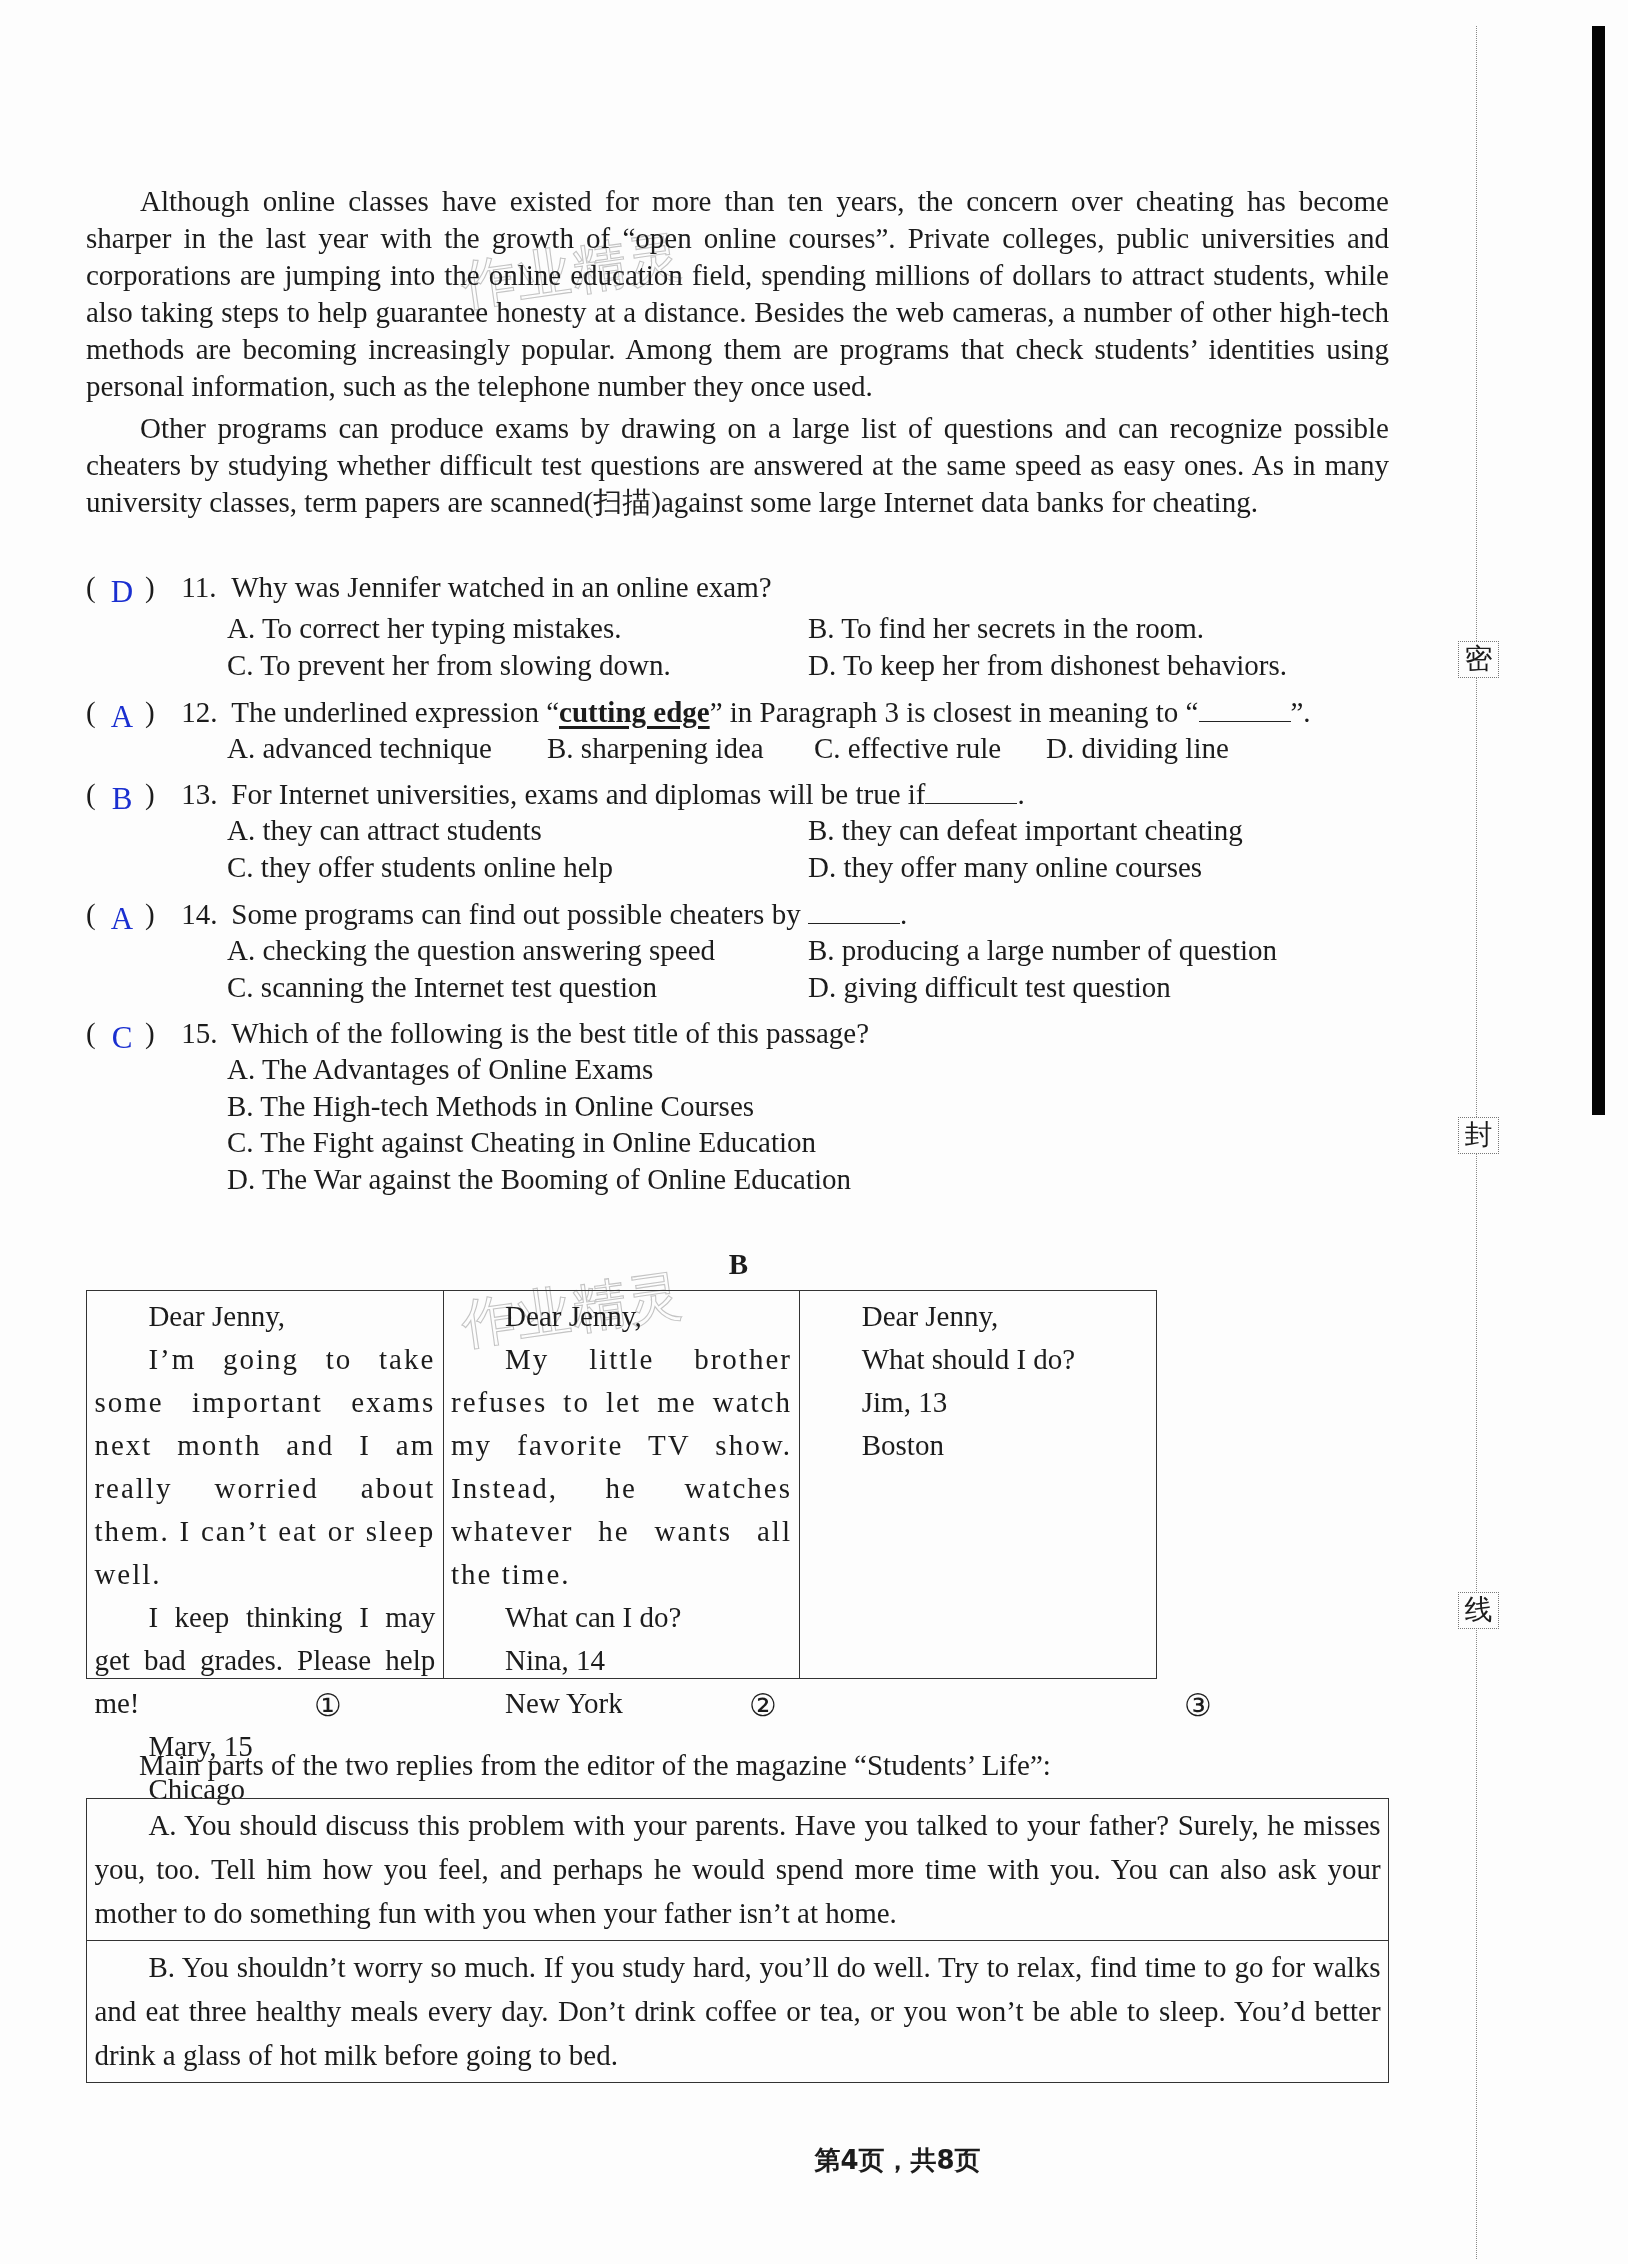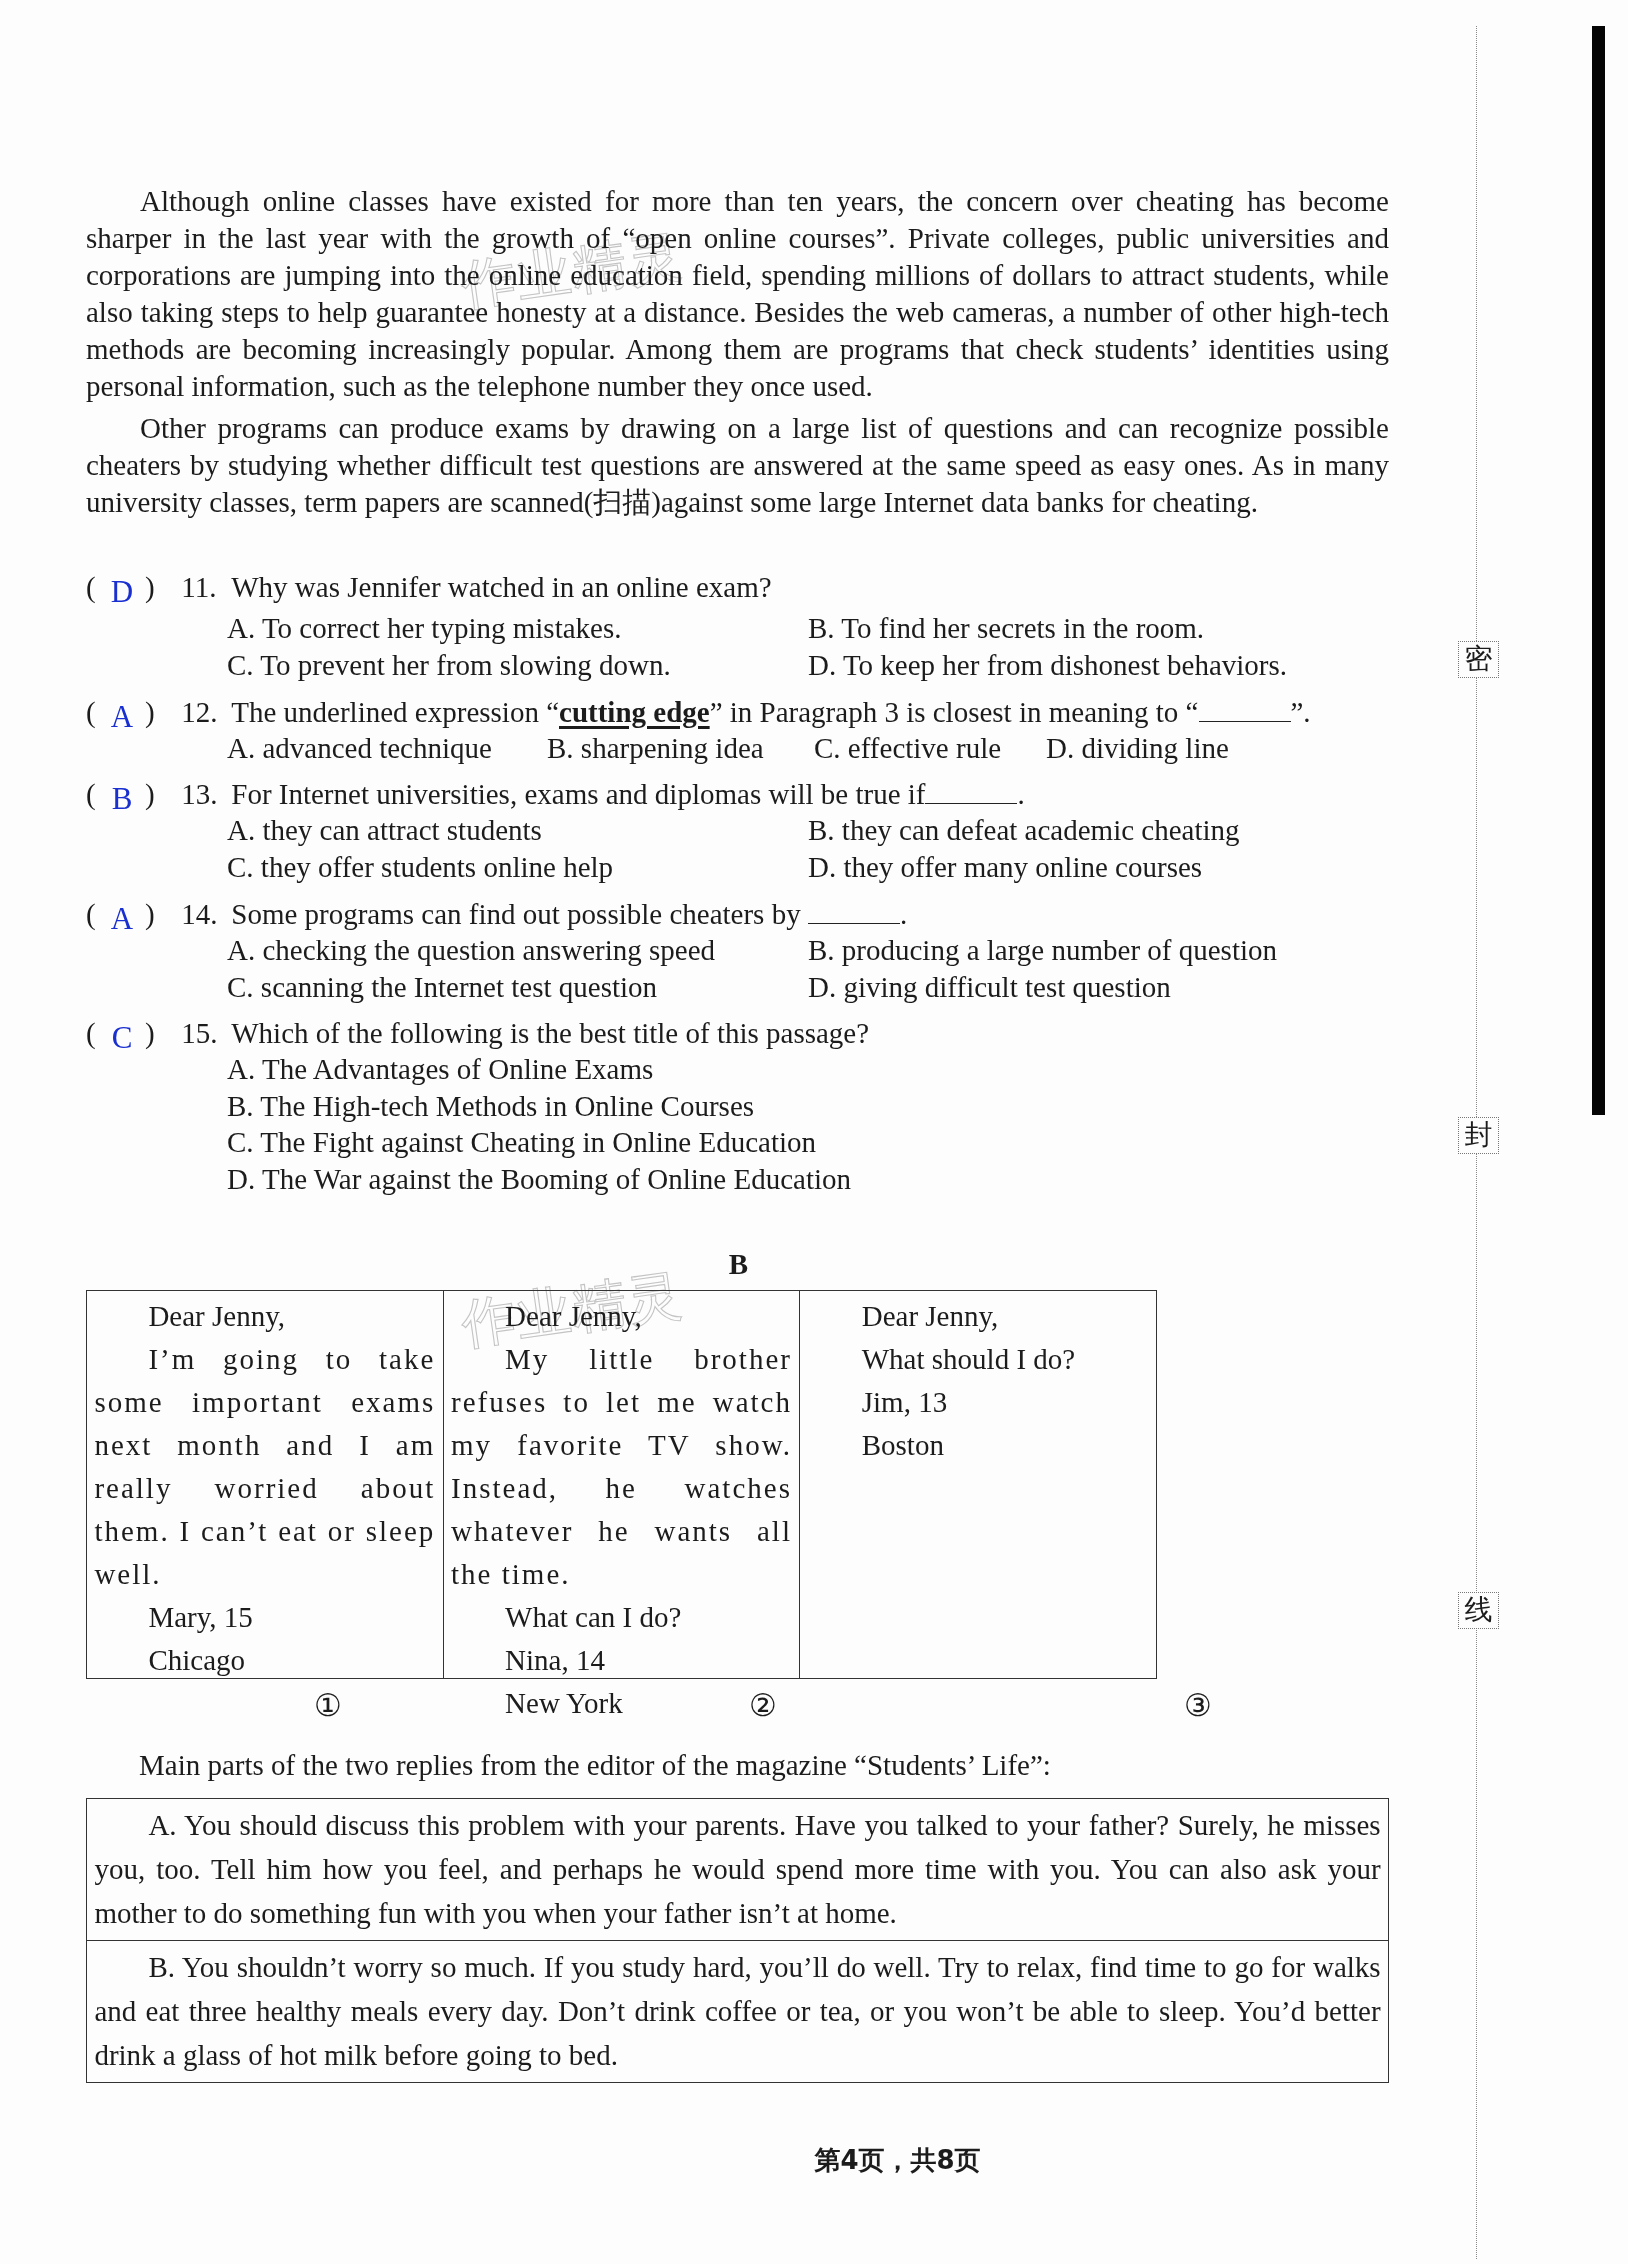--- a/index.html
+++ b/index.html
@@ -85,21 +85,21 @@
 <div class="opt" style="top:730px; left:227px;">A. advanced technique</div>
 <div class="opt" style="top:730px; left:547px;">B. sharpening idea</div>
 <div class="opt" style="top:730px; left:814px;">C. effective rule</div>
 <div class="opt" style="top:730px; left:1046px;">D. dividing line</div>
 
 <div class="q-row" style="top:775px;">
   <span class="paren">(</span><span class="ans">B</span><span class="paren">)</span>
   <span class="qnum">13.</span><span>For Internet universities, exams and diplomas will be true if</span><span class="blank"></span><span>.</span>
 </div>
 <div class="opt col-a" style="top:812px;">A. they can attract students</div>
-<div class="opt col-b" style="top:812px;">B. they can defeat academic cheating</div>
+<div class="opt col-b" style="top:812px;">B. they can defeat important cheating</div>
 <div class="opt col-a" style="top:849px;">C. they offer students online help</div>
 <div class="opt col-b" style="top:849px;">D. they offer many online courses</div>
 
 <div class="q-row" style="top:895px;">
   <span class="paren">(</span><span class="ans">A</span><span class="paren">)</span>
   <span class="qnum">14.</span><span>Some programs can find out possible cheaters by</span> <span class="blank"></span><span>.</span>
 </div>
 <div class="opt col-a" style="top:932px;">A. checking the question answering speed</div>
 <div class="opt col-b" style="top:932px;">B. producing a large number of question</div>
 <div class="opt col-a" style="top:969px;">C. scanning the Internet test question</div>
@@ -113,20 +113,21 @@
 <div class="opt col-a" style="top:1088px;">B. The High-tech Methods in Online Courses</div>
 <div class="opt col-a" style="top:1124px;">C. The Fight against Cheating in Online Education</div>
 <div class="opt col-a" style="top:1161px;">D. The War against the Booming of Online Education</div>
 
 <div class="heading-b">B</div>
 
 <div class="letters">
   <div class="letter">
     <p class="ind-block">Dear Jenny,</p>
     <p class="ind spaced">I’m going to take some important exams next month and I am really worried about them. I can’t eat or sleep well.</p>
+    <p class="ind">I keep thinking I may get bad grades. Please help me!</p>
     <p class="ind-block">Mary, 15</p>
     <p class="ind-block">Chicago</p>
   </div>
   <div class="letter">
     <p class="ind-block">Dear Jenny,</p>
     <p class="ind spaced">My little brother refuses to let me watch my favorite TV show. Instead, he watches whatever he wants all the time.</p>
     <p class="ind-block">What can I do?</p>
     <p class="ind-block">Nina, 14</p>
     <p class="ind-block">New York</p>
   </div>

